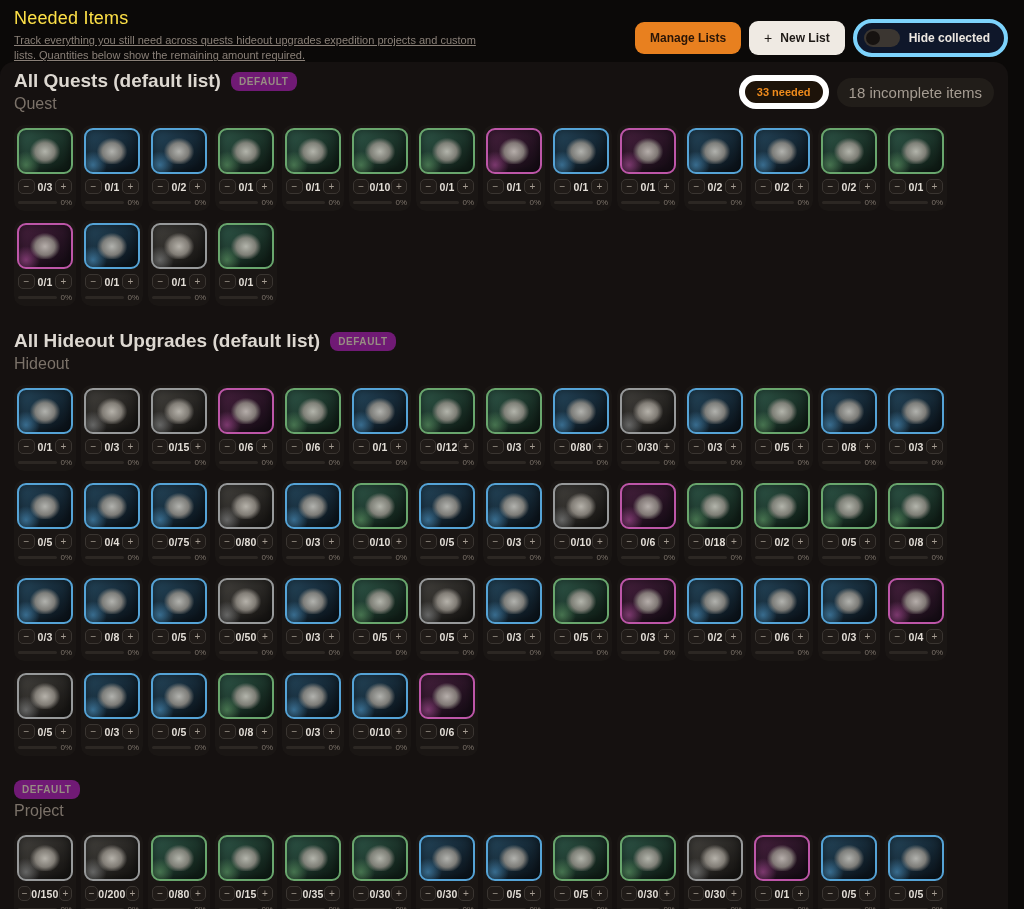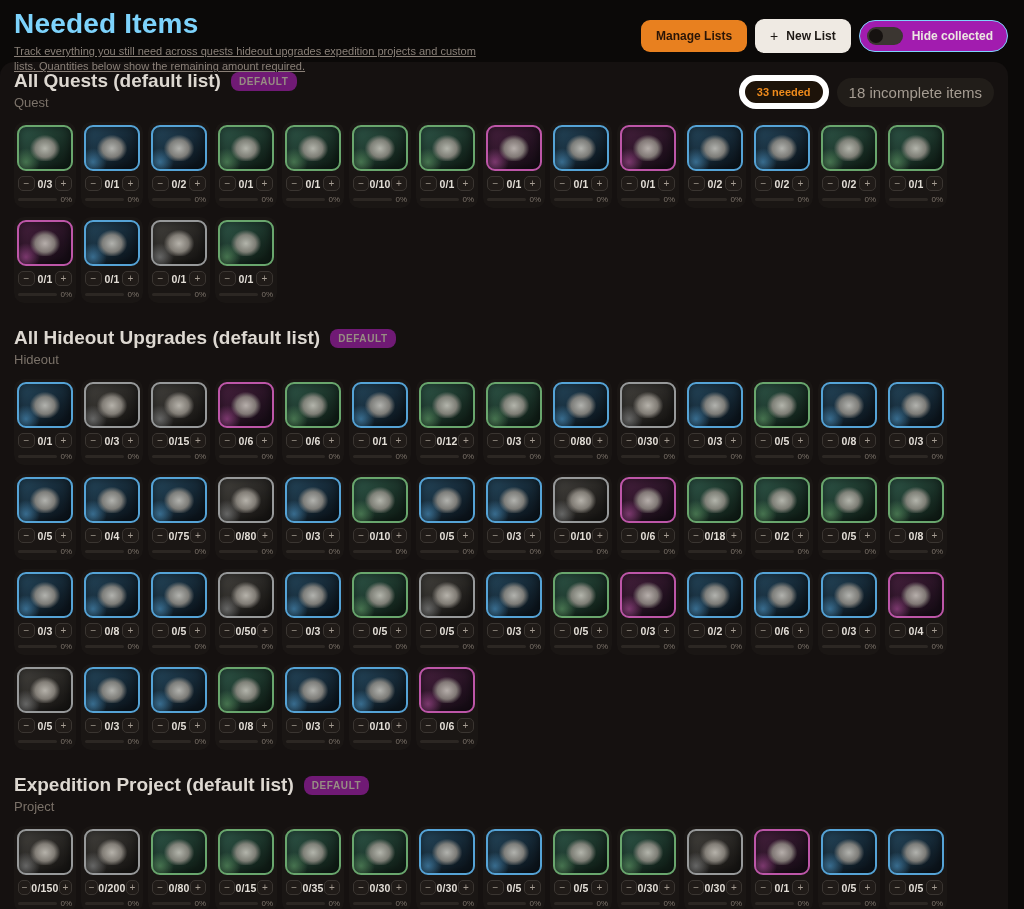--- a/index.html
+++ b/index.html
@@ -2,48 +2,48 @@
 <html><head>
 <meta charset="utf-8">
 <style>
   * { margin:0; padding:0; box-sizing:border-box; }
   html,body { width:1024px; height:909px; overflow:hidden; background:#0b0908;
     font-family:"Liberation Sans", sans-serif; }
 
   
   .top { display:flex; justify-content:space-between; align-items:flex-start;
     padding:8px 16px 0 14px; height:62px; }
-  .top h1 { color:#7dd3fc; font-size:28px; font-weight:700; letter-spacing:.2px; }
+  .top h1 { color:#fde047; font-size:18px; font-weight:400; letter-spacing:.2px; }
   .subtitle { margin-top:4px; width:470px; color:#8a8078; font-size:11px; line-height:1.4;text-decoration:underline; }
   .actions { display:flex; gap:8px; margin-top:11px; align-items:center;padding-left:25px; }
   .btn { border:none; cursor:pointer; font-family:inherit; font-weight:700; font-size:12px;
     border-radius:9px; padding:9px 15px; display:flex; align-items:center; gap:8px; }
   .btn-orange { background:#e8801f; color:#2a1507; }
   .btn-light { background:#efeae3; color:#1d1915; }
   .btn-light .plus { font-size:14px; font-weight:400; }
-  .toggle-wrap { display:flex; align-items:center; gap:9px; background:#a21caf;
-    border:1px solid #7dd3fc; border-radius:999px; padding:6px 14px 6px 7px; cursor:pointer; }
+  .toggle-wrap { display:flex; align-items:center; gap:9px; background:#0f172a;
+    border:4px solid #7dd3fc; border-radius:999px; padding:6px 14px 6px 7px; cursor:pointer; }
   .toggle-wrap .label { color:#ece7e1; font-size:12px; font-weight:700; }
   .switch { width:36px; height:18px; background:#3b3631; border-radius:999px;
     position:relative; display:inline-block; }
   .switch .knob { position:absolute; left:2px; top:2px; width:14px; height:14px;
     border-radius:50%; background:#161210; }
 
   
   .panel { margin-right:16px; background:#151110; border-radius:14px 14px 0 0;
     min-height:847px; padding-top:8px; }
 
   .section { padding:0 14px; margin-bottom:24px; }
   .sec-head { display:flex; justify-content:space-between; align-items:flex-start;
     margin-bottom:12px; }
   .sec-title-row { display:flex; align-items:center; gap:10px; }
   .sec-title-row h2 { color:#ddd8d1; font-size:19px; font-weight:800; }
   .default-badge { background:#701a75; color:#978d83; font-size:10px; font-weight:700;
     letter-spacing:.6px; padding:4px 8px; border-radius:8px; }
-  .sec-type { margin-top:3px; color:#7b7269; font-size:13px; }
+  .sec-type { margin-top:3px; color:#7b7269; font-size:16px; }
   .sec-badges { display:flex; gap:8px; margin-top:5px; align-items:center; }
   .needed-badge { color:#ef8b1c; background:#1d1309; border:6px solid #ffffff;
     font-size:11px; font-weight:700; padding:5px 12px; border-radius:999px; }
   .incomplete-badge { color:#a59c92; background:#211d19; font-size:15px;
     padding:6px 12px; border-radius:999px; }
 
   
   .grid { display:flex; flex-wrap:wrap; gap:9px 5px; width:936px; }
   .card { width:62px; background:#1a1614; border-radius:10px; padding:3px 3px 2px; }
   .tile { position:relative; height:46px; border-radius:9px; overflow:hidden;
@@ -926,21 +926,20 @@
               <div class="track"></div>
               <span class="pct">0%</span>
             </div>
           </div>
         </div>
       </section>
       <section class="section">
         <div class="sec-head">
           <div class="sec-left">
             <div class="sec-title-row">
-              <h2>Expedition Project (default list)</h2>
               <span class="default-badge">DEFAULT</span>
             </div>
             <div class="sec-type">Project</div>
           </div>
         </div>
         <div class="grid">
           <div class="card">
             <div class="tile rarity-gray"></div>
             <div class="controls">
               <button class="qbtn">−</button>

